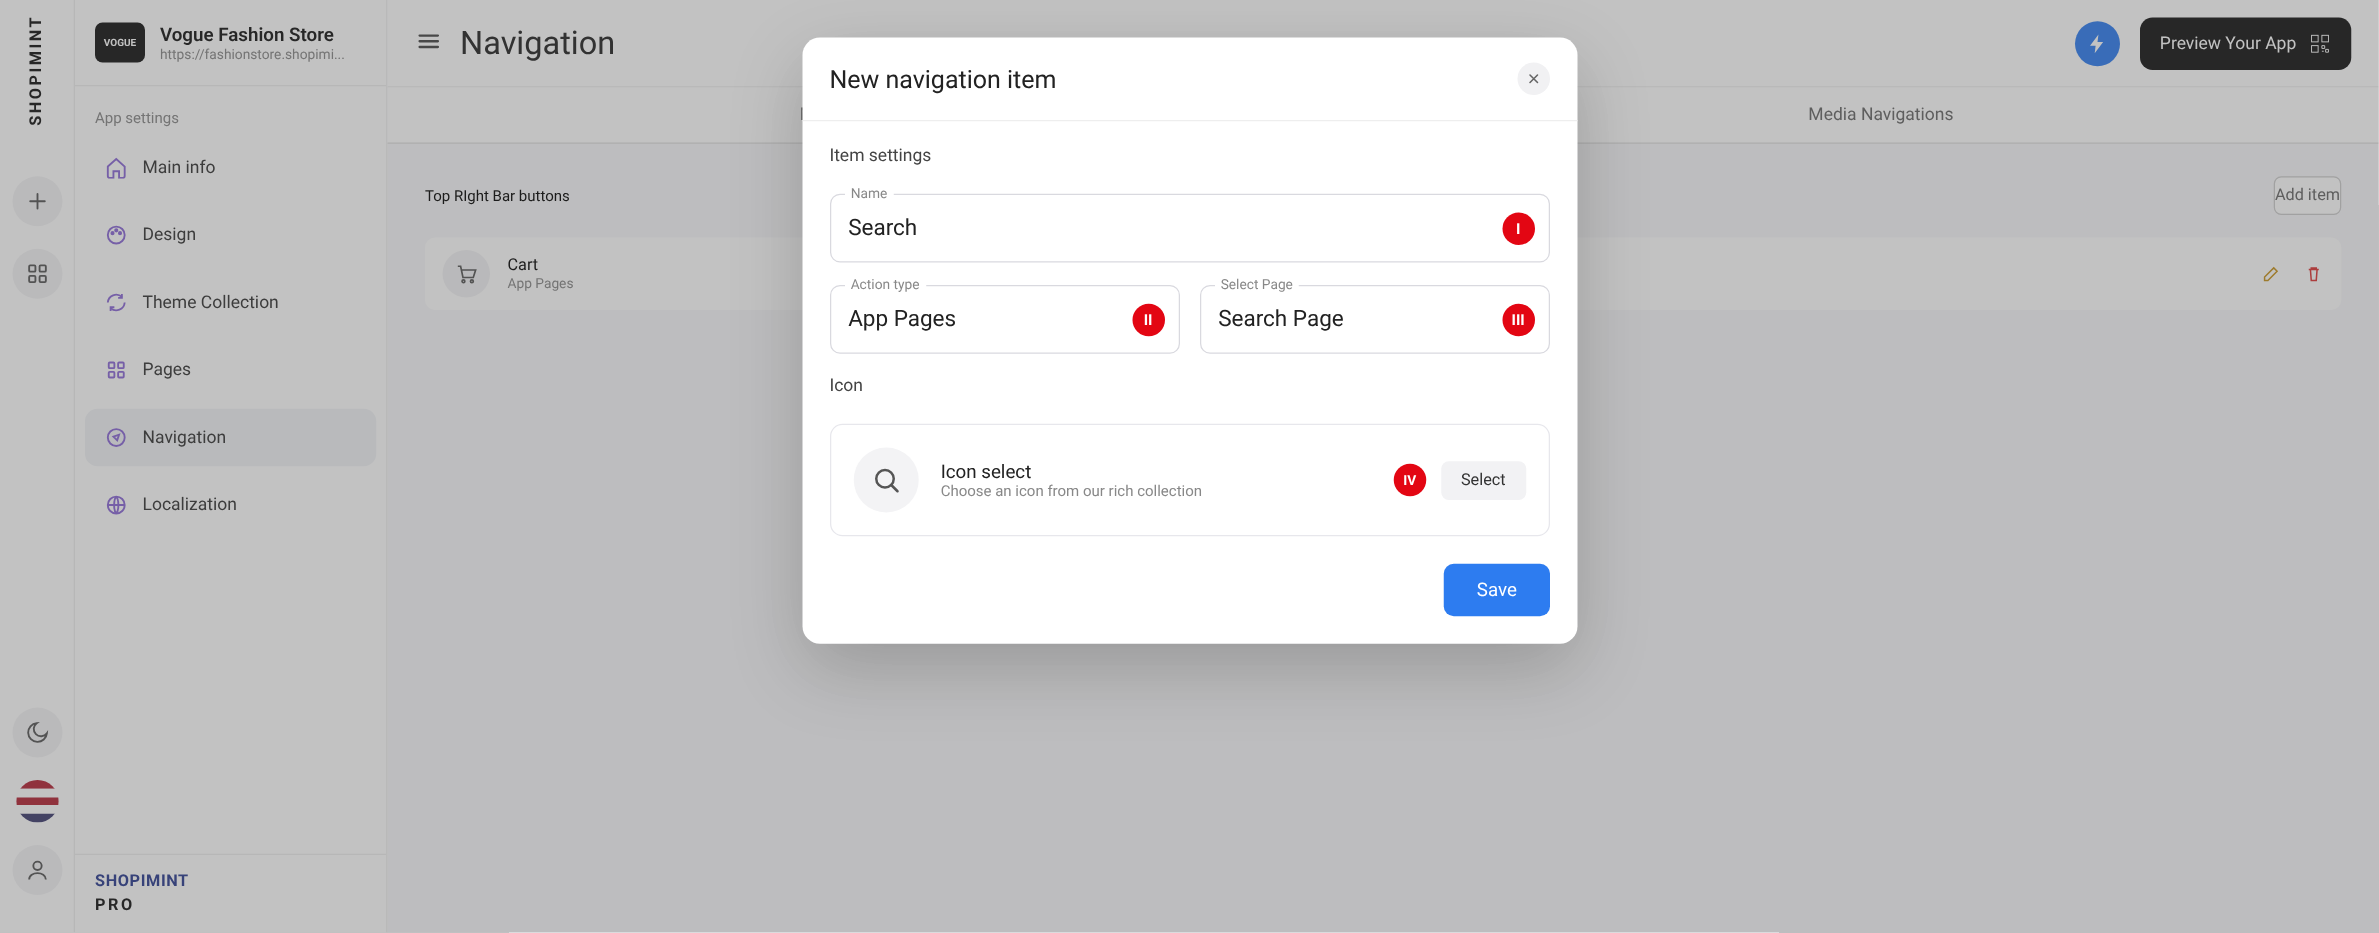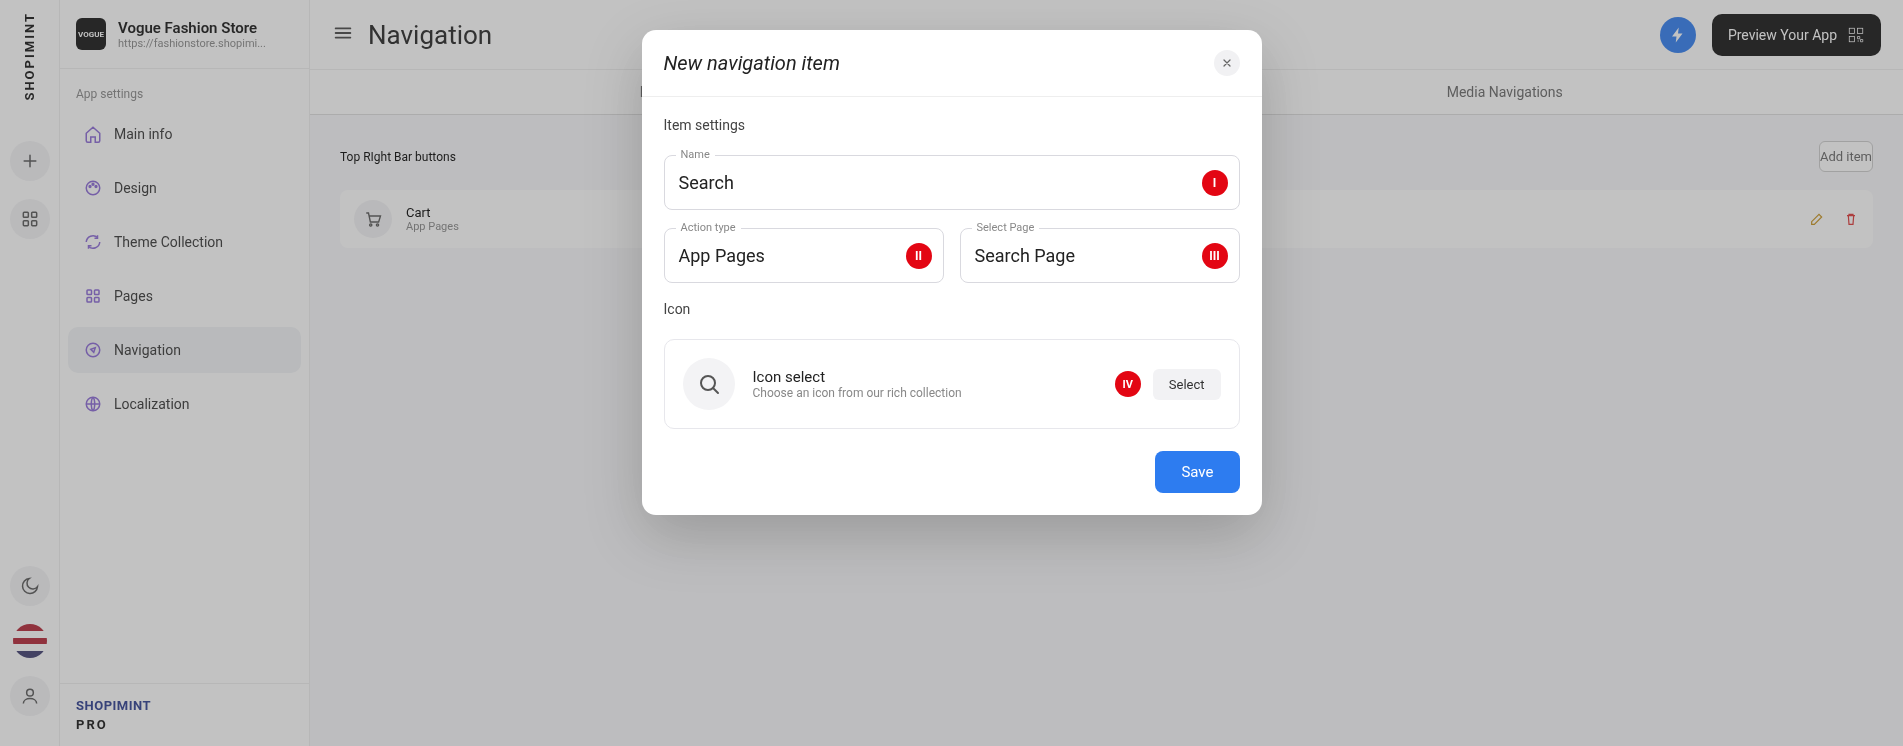--- a/index.html
+++ b/index.html
@@ -34,21 +34,21 @@
   
   .sidebar {
     width: 250px; border-right: 1px solid #eee; display: flex; flex-direction: column;
     background: #fff;
   }
   .store-header {
     display: flex; align-items: center; gap: 12px; padding: 18px 16px;
     border-bottom: 1px solid #eee;
   }
   .store-logo {
-    width: 30px; height: 32px; border-radius: 6px; background: #111;
+    width: 40px; height: 32px; border-radius: 6px; background: #111;
     display: flex; align-items: center; justify-content: center;
     color: #fff; font-size: 8px; font-weight: 700;
   }
   .store-name { font-size: 15px; font-weight: 600; color: #111; }
   .store-url  { font-size: 11px; color: #888; }
 
   .section-label {
     font-size: 12px; color: #888; padding: 18px 16px 6px 16px;
   }
 
@@ -130,21 +130,21 @@
     display: flex; align-items: flex-start; justify-content: center; padding-top: 30px;
   }
   .modal {
     width: 620px; background: #fff; border-radius: 14px; display: flex; flex-direction: column;
     box-shadow: 0 20px 60px rgba(0,0,0,.2);
   }
   .modal-head {
     display: flex; align-items: center; justify-content: space-between;
     padding: 20px 22px; border-bottom: 1px solid #eee;
   }
-  .modal-title { font-size: 20px; color: #222; font-style: italic; }
+  .modal-title { font-size: 20px; color: #222; }
   .close {
     width: 26px; height: 26px; border-radius: 50%; background: #f1f1f3;
     display: flex; align-items: center; justify-content: center; cursor: pointer;
     color: #666; font-size: 14px;
   }
 
   .modal-body { padding: 20px 22px 8px 22px; display: flex; flex-direction: column; gap: 18px; }
 
   .group-label { font-size: 14px; color: #444; margin-bottom: 4px; }
 

